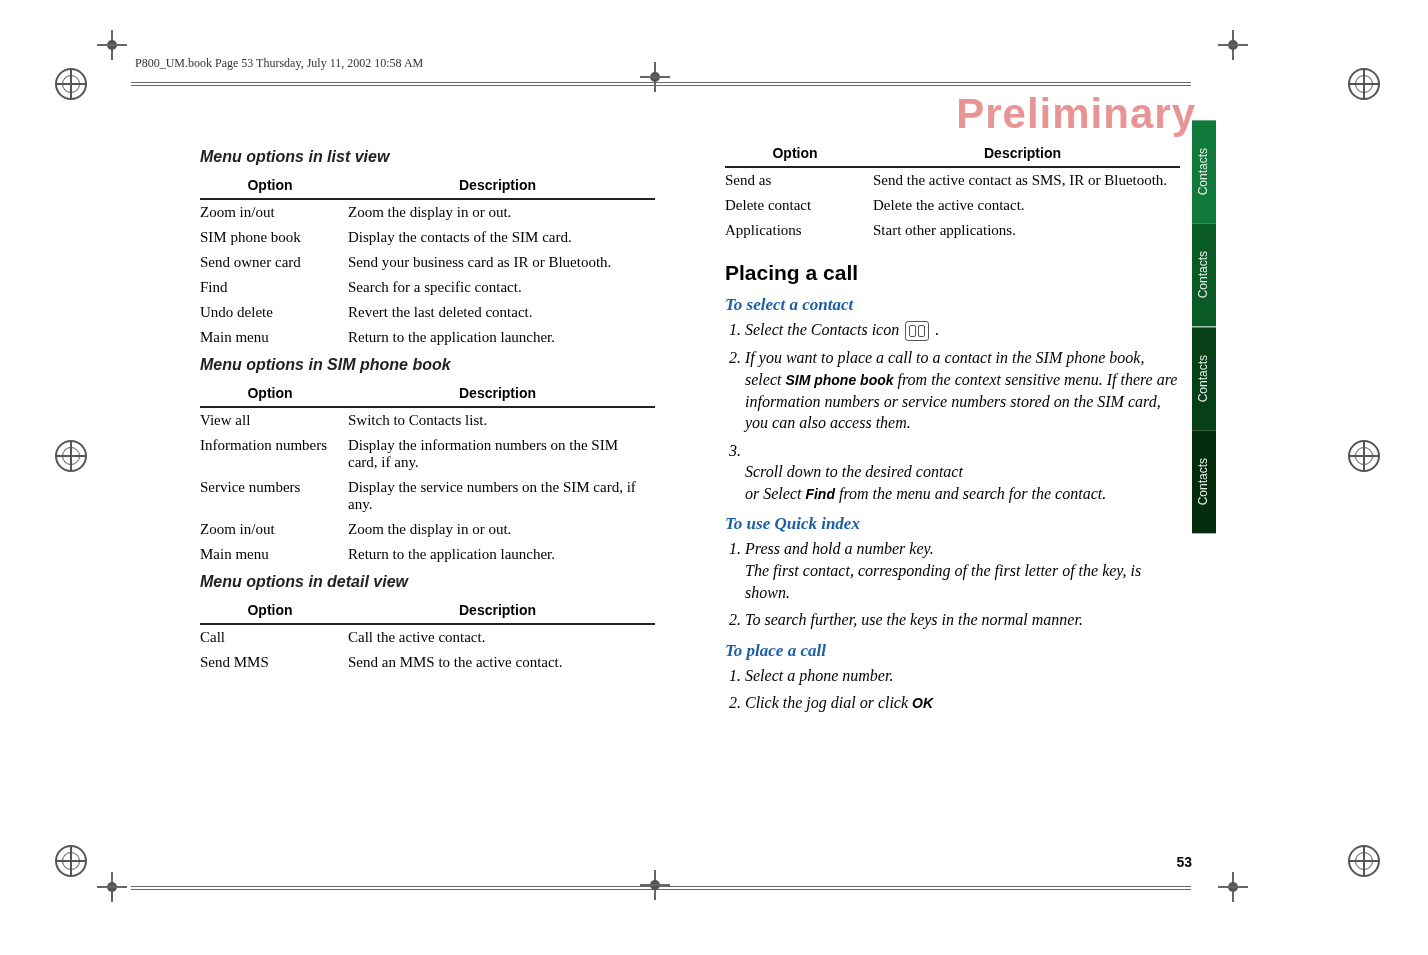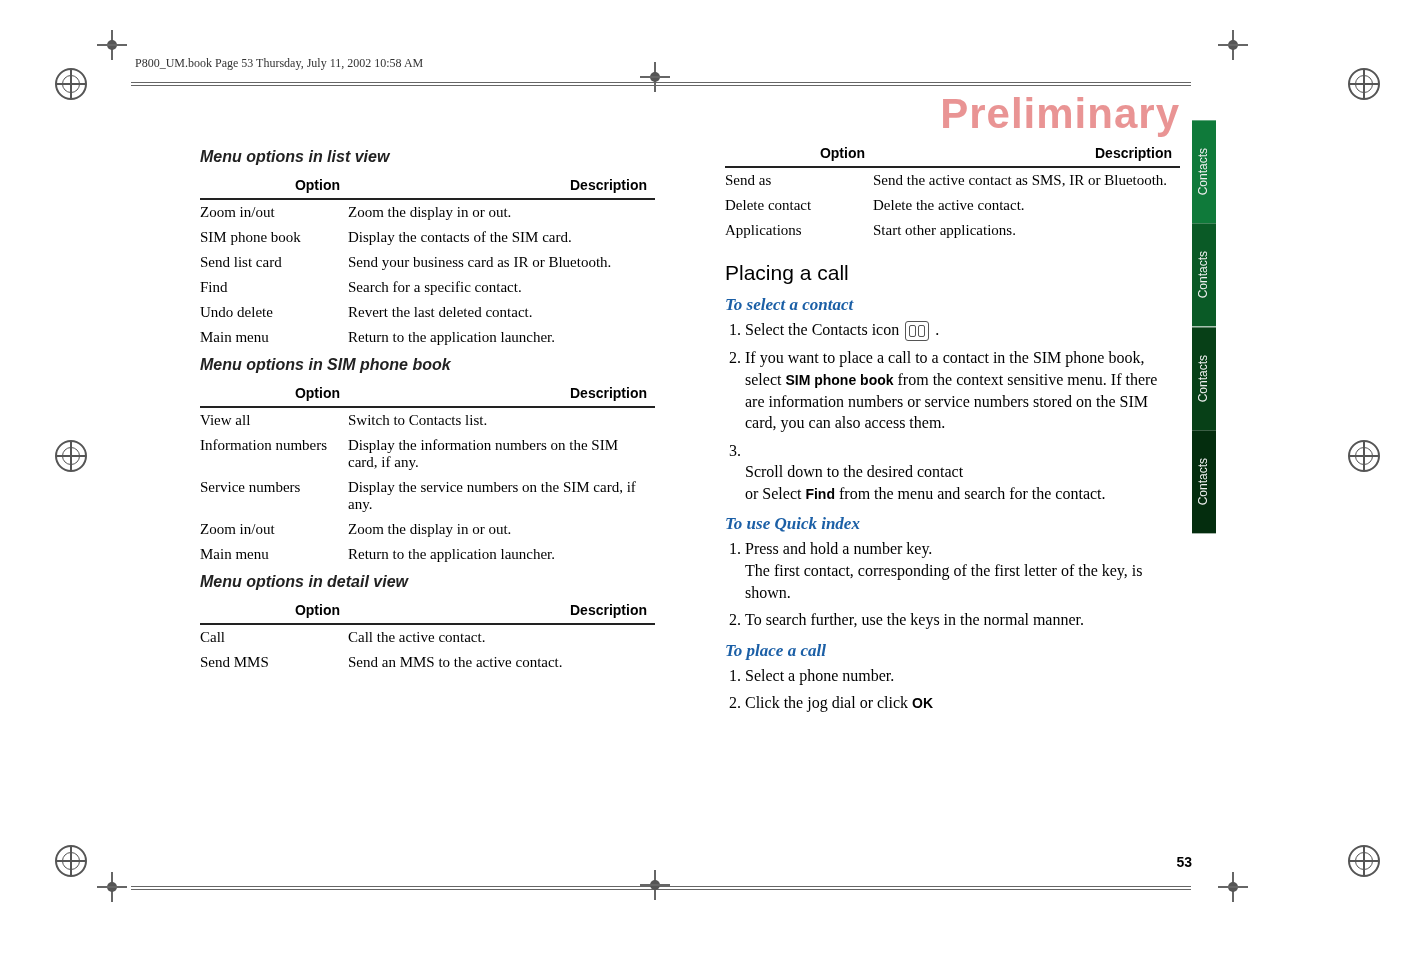--- a/index.html
+++ b/index.html
@@ -64,21 +64,21 @@
   .crosshair .dot{position:absolute;left:10px;top:10px;width:10px;height:10px;border-radius:50%;background:#555;}
   .ch-top-left{left:97px;top:30px;}
   .ch-top-right{left:1218px;top:30px;}
   .ch-mid-top{left:640px;top:62px;}
   .ch-mid-bot{left:640px;top:870px;}
   .ch-bot-left{left:97px;top:872px;}
   .ch-bot-right{left:1218px;top:872px;}
 
   .watermark {
     position: absolute;
-    right: 248px;
+    right: 232px;
     top: 90px;
     font-family: Arial, Helvetica, sans-serif;
     font-weight: bold;
     font-size: 42px;
     color: #dc4e4e;
     opacity: 0.6;
     letter-spacing: 1px;
   }
   .side-tabs {
     position: absolute;
@@ -127,56 +127,57 @@
     font-size: 16px;
     margin: 6px 0 8px;
     color: #222;
   }
   table.opt {
     border-collapse: collapse;
     width: 100%;
     font-size: 15px;
   }
   table.opt th {
-    text-align: right;
+    text-align: center;
     font-family: Arial, Helvetica, sans-serif;
     font-weight: bold;
     padding: 3px 8px 5px 0;
     border-bottom: 2px solid #222;
     font-size: 14px;
   }
   table.opt td {
     padding: 4px 8px 4px 0;
     vertical-align: top;
     font-family: "Times New Roman", serif;
   }
   table.opt td:first-child { width: 140px; }
 
   h2.heading {
     font-family: Arial, Helvetica, sans-serif;
-    font-weight: normal;
+    font-weight: bold;
     font-size: 21px;
     margin: 18px 0 10px;
   }
   .subhead {
     font-family: "Times New Roman", serif;
     font-style: italic;
     font-weight: bold;
     color: #1b5fa6;
     font-size: 17px;
     margin: 10px 0 4px;
   }
   ol.steps {
     margin: 4px 0 10px 0;
     padding-left: 20px;
   }
   ol.steps li {
     margin-bottom: 6px;
     line-height: 1.35;
     font-size: 16px;
+    font-style: italic;
   }
   .ui-label {
     font-family: Arial, Helvetica, sans-serif;
     font-weight: bold;
     font-size: 14px;
   }
   .icon-box {
     display: inline-block;
     vertical-align: middle;
     width: 22px;
@@ -246,21 +247,21 @@
       </tr>
       <tr>
             <td>Zoom in/out</td>
             <td>Zoom the display in or out.</td>
           </tr>
       <tr>
             <td>SIM phone book</td>
             <td>Display the contacts of the SIM card.</td>
           </tr>
       <tr>
-            <td>Send list card</td>
+            <td>Send owner card</td>
             <td>Send your business card as IR or Bluetooth.</td>
           </tr>
       <tr>
             <td>Find</td>
             <td>Search for a specific contact.</td>
           </tr>
       <tr>
             <td>Undo delete</td>
             <td>Revert the last deleted contact.</td>
           </tr>

